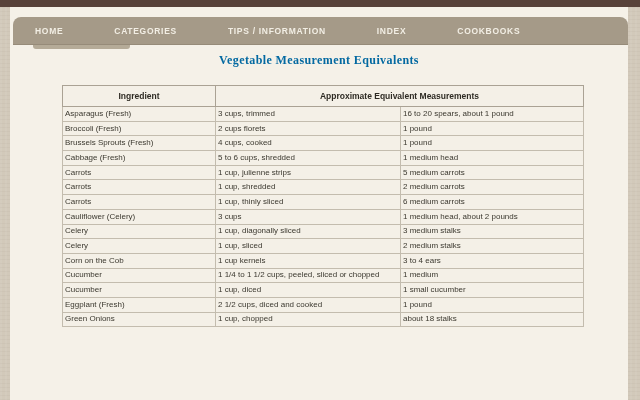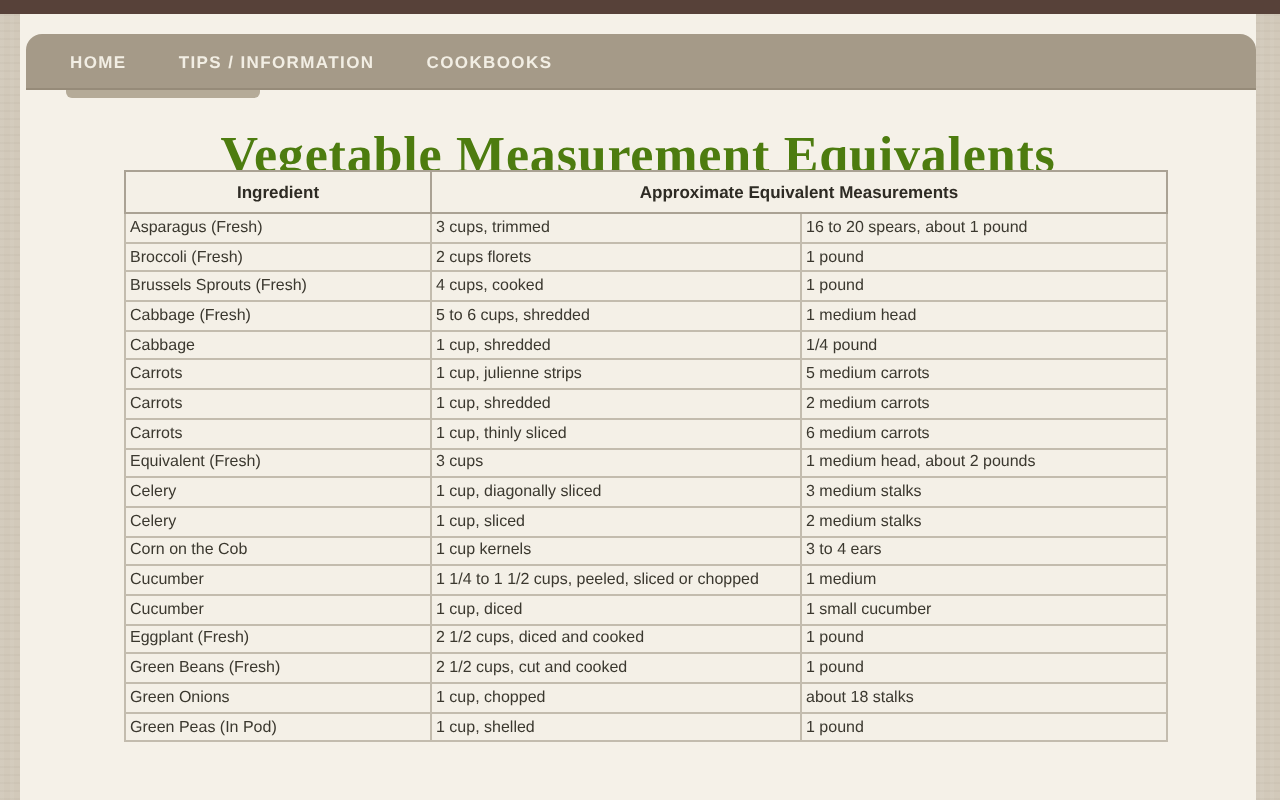--- a/index.html
+++ b/index.html
@@ -31,24 +31,24 @@
     display:inline-block; padding:0 13px;
     font-size:8.5px; font-weight:bold; letter-spacing:0.7px;
     color:#f2eee4; text-decoration:none; cursor:pointer;
     line-height:28px;
   }
   .nav-shadow {
     position:absolute; left:33px; top:45px; width:97px; height:4px;
     background:#b5ab98; border-radius:0 0 3px 3px; z-index:4;
   }
   h1.page-title {
-    position:absolute; left:0; right:0; top:56px;
+    position:absolute; left:0; right:0; top:46px;
     text-align:center;
     font-family:"Liberation Serif", serif;
-    font-size:26px; font-weight:bold; color:#4d7c0f;
+    font-size:12px; font-weight:bold; color:#0369a1;
     letter-spacing:0.4px; z-index:2;
   }
   table.equiv {
     position:absolute; left:52px; top:78px; width:521px;
     border-collapse:collapse; table-layout:fixed;
     font-family:"Liberation Sans", sans-serif;
     font-size:8px; color:#3b382f;
     border:1px solid #aaa294;
     background:#f4f0e7;
     z-index:2;
@@ -102,41 +102,36 @@
           <td>Brussels Sprouts (Fresh)</td>
           <td>4 cups, cooked</td>
           <td>1 pound</td>
         </tr>
         <tr>
           <td>Cabbage (Fresh)</td>
           <td>5 to 6 cups, shredded</td>
           <td>1 medium head</td>
         </tr>
         <tr>
-          <td>Cabbage</td>
-          <td>1 cup, shredded</td>
-          <td>1/4 pound</td>
-        </tr>
-        <tr>
           <td>Carrots</td>
           <td>1 cup, julienne strips</td>
           <td>5 medium carrots</td>
         </tr>
         <tr>
           <td>Carrots</td>
           <td>1 cup, shredded</td>
           <td>2 medium carrots</td>
         </tr>
         <tr>
           <td>Carrots</td>
           <td>1 cup, thinly sliced</td>
           <td>6 medium carrots</td>
         </tr>
         <tr>
-          <td>Equivalent (Fresh)</td>
+          <td>Cauliflower (Celery)</td>
           <td>3 cups</td>
           <td>1 medium head, about 2 pounds</td>
         </tr>
         <tr>
           <td>Celery</td>
           <td>1 cup, diagonally sliced</td>
           <td>3 medium stalks</td>
         </tr>
         <tr>
           <td>Celery</td>
@@ -157,38 +152,30 @@
           <td>Cucumber</td>
           <td>1 cup, diced</td>
           <td>1 small cucumber</td>
         </tr>
         <tr>
           <td>Eggplant (Fresh)</td>
           <td>2 1/2 cups, diced and cooked</td>
           <td>1 pound</td>
         </tr>
         <tr>
-          <td>Green Beans (Fresh)</td>
-          <td>2 1/2 cups, cut and cooked</td>
-          <td>1 pound</td>
-        </tr>
-        <tr>
           <td>Green Onions</td>
           <td>1 cup, chopped</td>
           <td>about 18 stalks</td>
-        </tr>
-        <tr>
-          <td>Green Peas (In Pod)</td>
-          <td>1 cup, shelled</td>
-          <td>1 pound</td>
         </tr>
       </tbody>
   </table>
 </div>
 
 <nav class="mainnav">
-  <div id="navItems" style="display:flex;">
+  <div id="navItems" style="display:flex;gap:25px;">
       <a class="nav-item">HOME</a>
+      <a class="nav-item">CATEGORIES</a>
       <a class="nav-item">TIPS / INFORMATION</a>
+      <a class="nav-item">INDEX</a>
       <a class="nav-item">COOKBOOKS</a>
     </div>
 </nav>
 <div class="nav-shadow"></div>
 
 </body></html>

